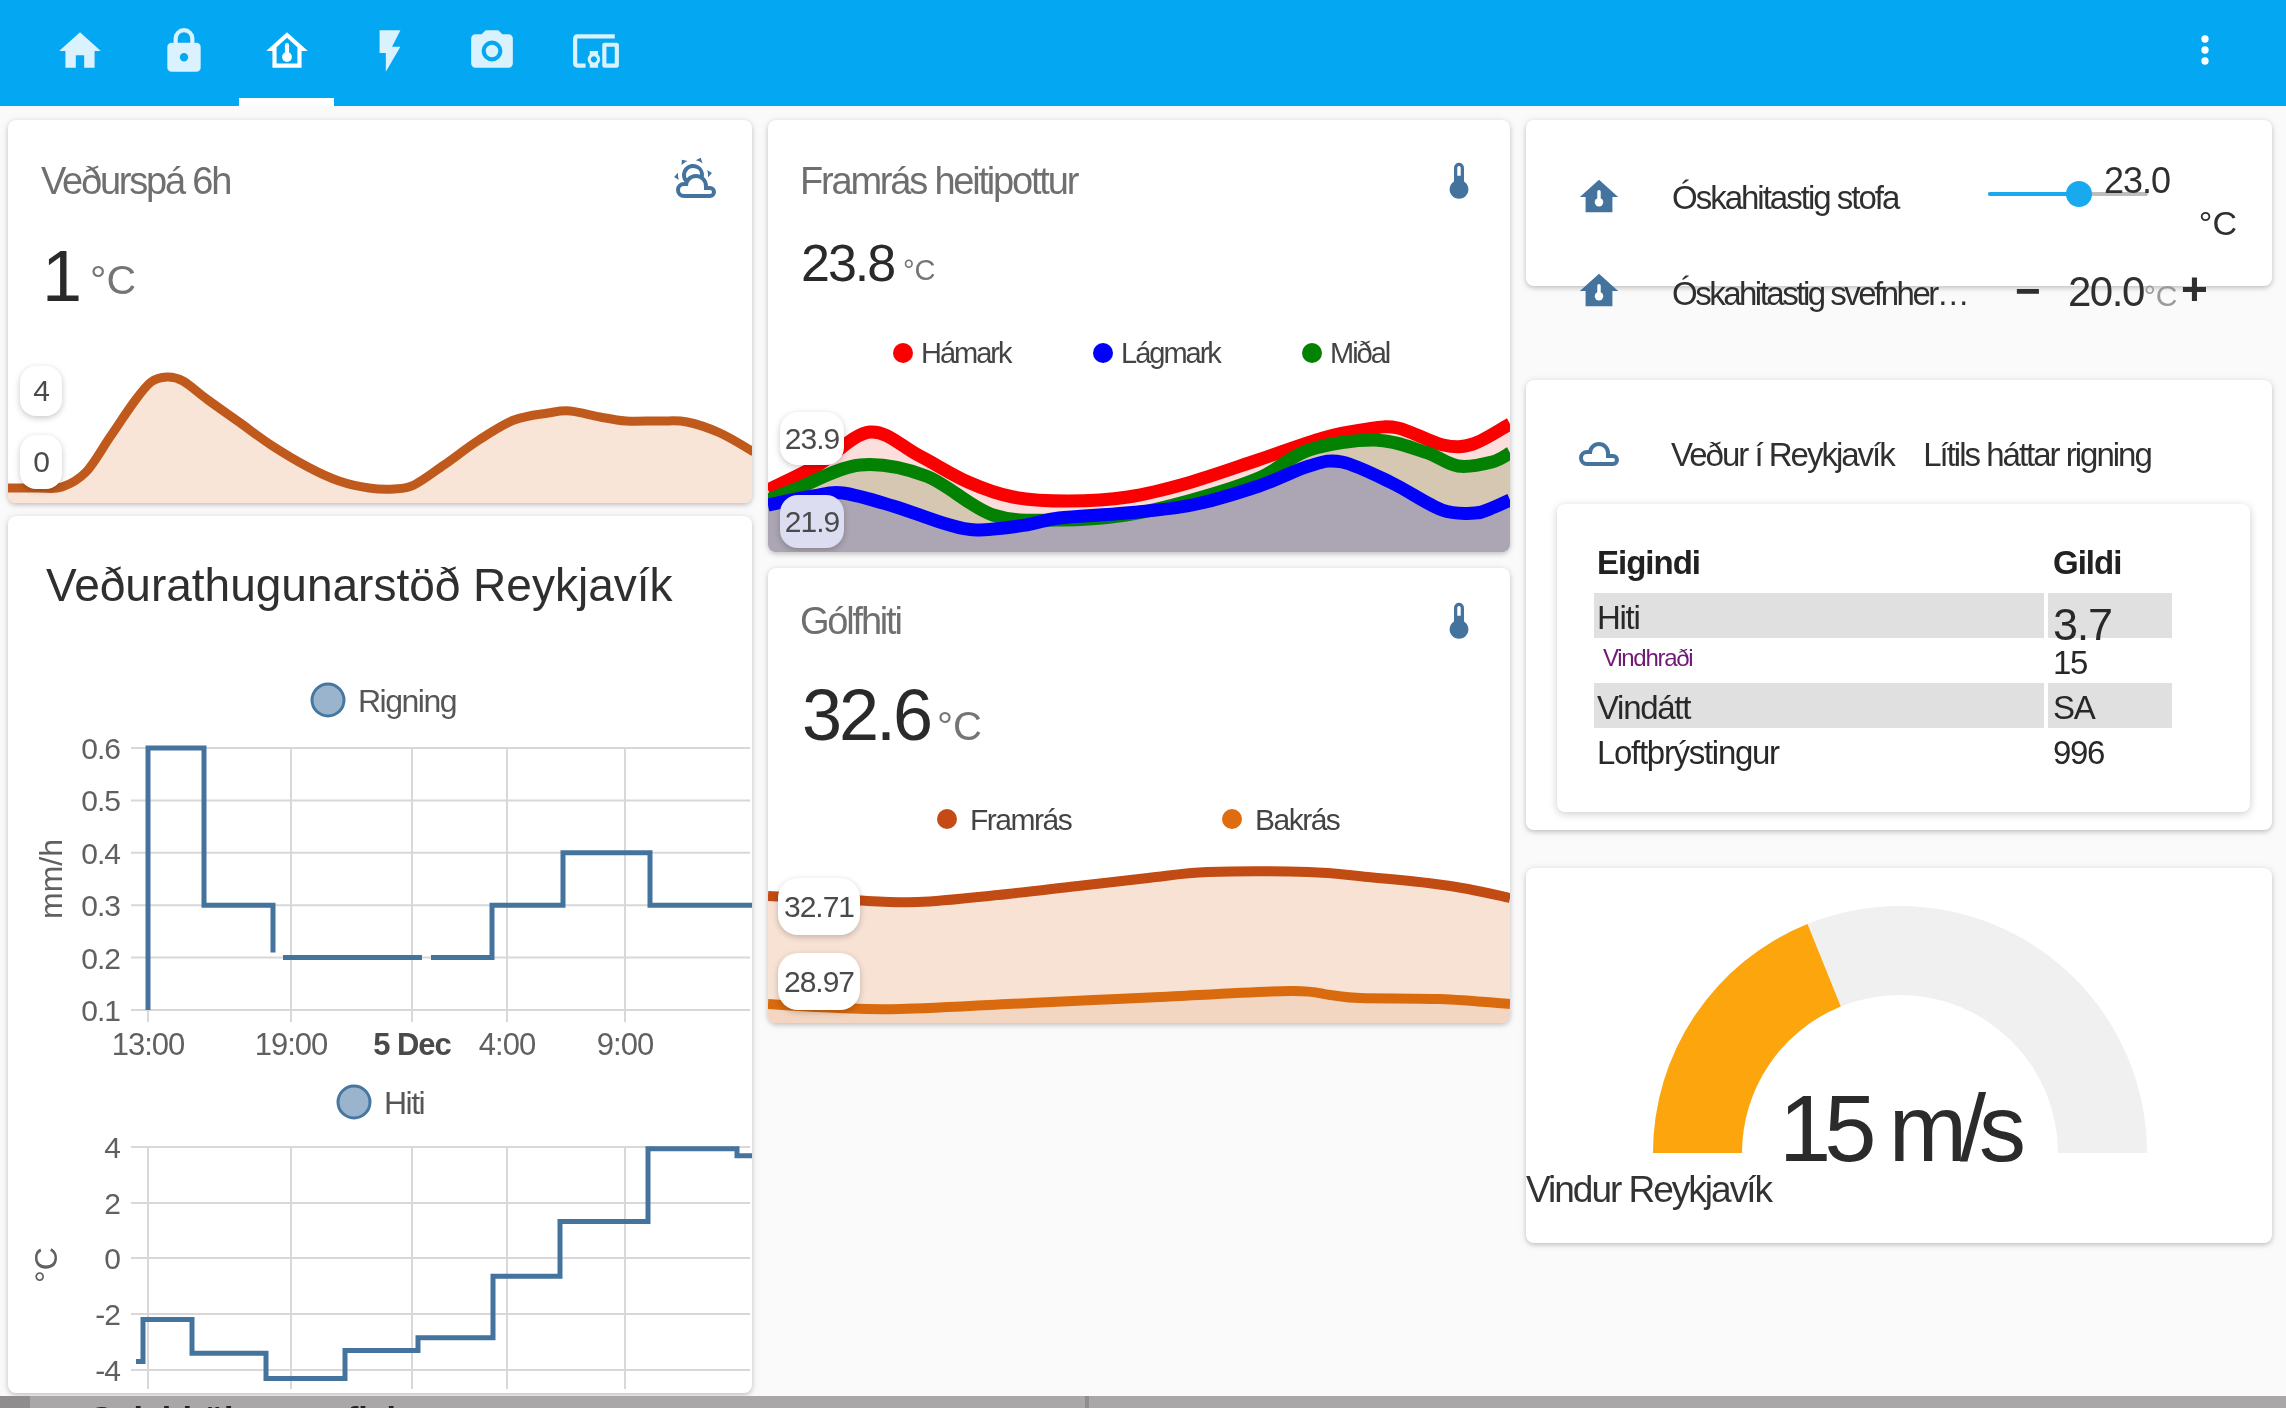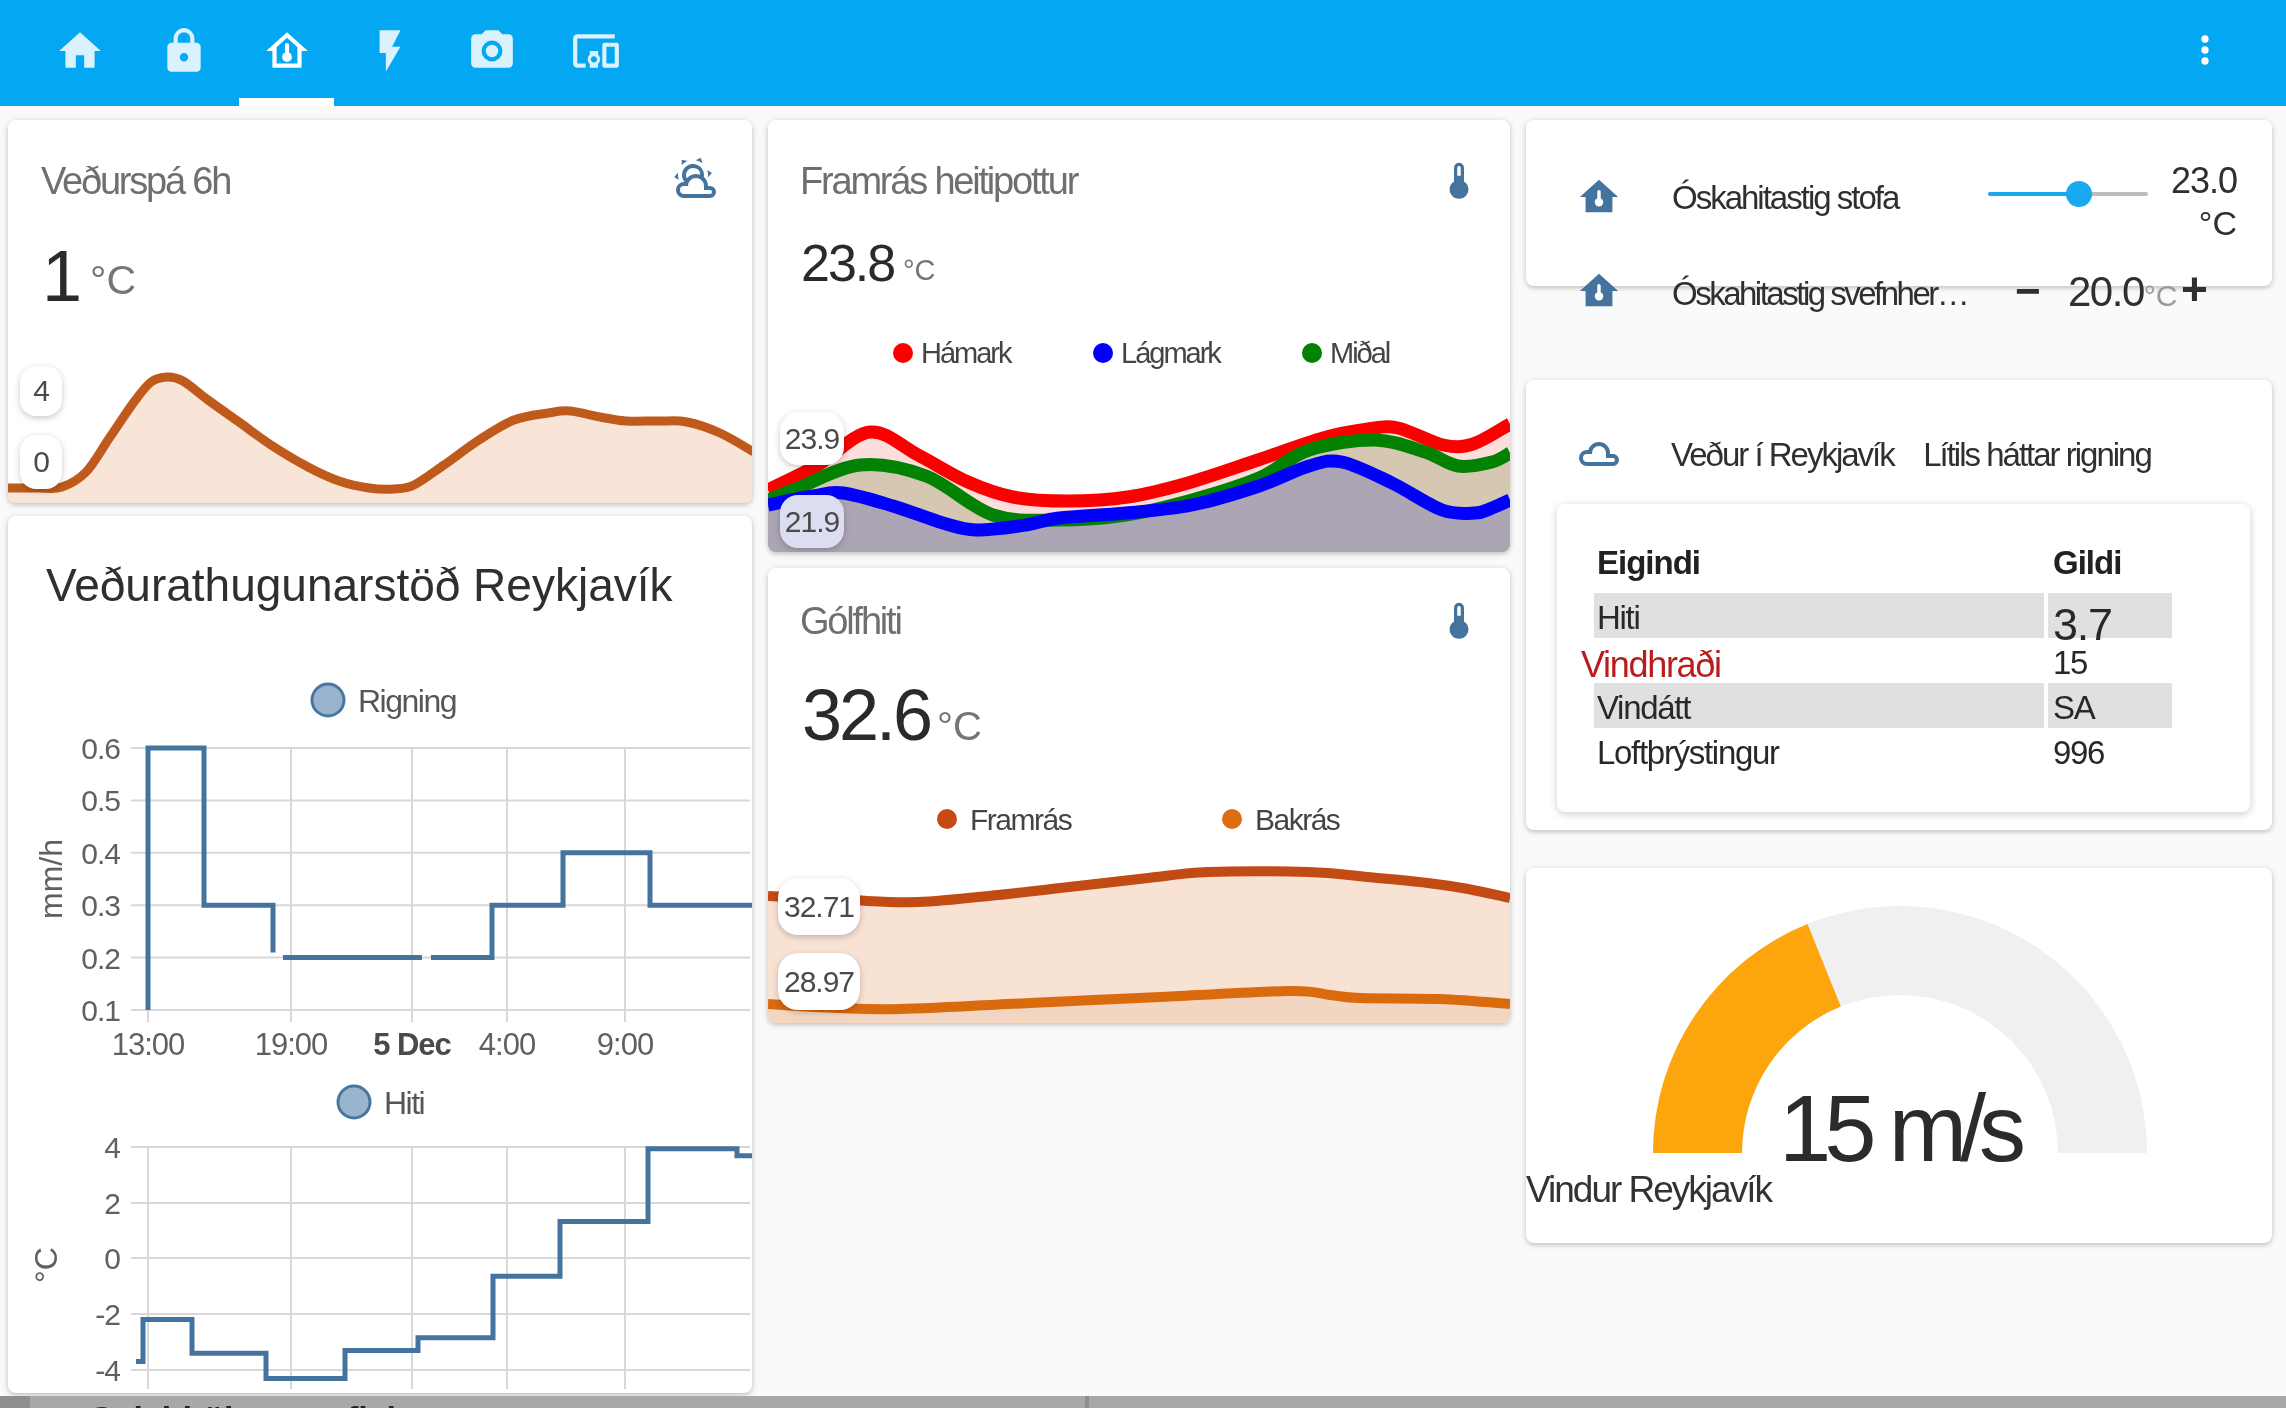--- a/index.html
+++ b/index.html
@@ -150,21 +150,21 @@
 <div class="card" style="left:1526px;top:120px;width:746px;height:166px">
     <svg style="position:absolute;left:50px;top:54px" width="46" height="46" viewBox="0 0 24 24">
       <path d="M12,3L2,12H5V20H19V12H22L12,3Z" fill="#44739e"></path>
       <rect x="11.1" y="8.3" width="1.8" height="5.4" rx="0.9" fill="#fff"></rect>
       <circle cx="12" cy="14.7" r="2.2" fill="#fff"></circle>
     </svg>
     <div class="lbl" style="left:146px;top:59px">Óskahitastig stofa</div>
     <div class="abs" style="left:462px;top:72px;width:160px;height:4px;background:#bdbdbd;border-radius:2px"></div>
     <div class="abs" style="left:462px;top:72px;width:92px;height:4px;background:#18a9ef;border-radius:2px"></div>
     <div class="abs" style="left:540px;top:61px;width:26px;height:26px;background:#18a9ef;border-radius:50%"></div>
-    <div class="abs" style="left:511px;top:40px;width:200px;font-size:36px;letter-spacing:-1px;color:#2f2f2f;text-align:right">23.0</div>
+    <div class="abs" style="left:511px;top:40px;width:200px;font-size:36px;letter-spacing:-1px;color:#2f2f2f;text-align:center">23.0</div>
     <div class="abs" style="left:511px;top:84px;width:200px;font-size:34px;color:#2f2f2f;text-align:right">°C</div>
     <svg style="position:absolute;left:50px;top:148px" width="46" height="46" viewBox="0 0 24 24">
       <path d="M12,3L2,12H5V20H19V12H22L12,3Z" fill="#44739e"></path>
       <rect x="11.1" y="8.3" width="1.8" height="5.4" rx="0.9" fill="#fff"></rect>
       <circle cx="12" cy="14.7" r="2.2" fill="#fff"></circle>
     </svg>
     <div class="lbl" style="left:146px;top:155px;letter-spacing:-2.5px">Óskahitastig svefnher…</div>
     <div class="abs" style="left:489px;top:146px;font-size:44px;color:#2f2f2f;font-weight:bold">−</div>
     <div class="abs" style="left:542px;top:148px;font-size:42px;letter-spacing:-1.5px;color:#2f2f2f">20.0<span style="font-size:30px;color:#9a9a9a;letter-spacing:0">°C</span></div>
     <div class="abs" style="left:655px;top:142px;font-size:46px;color:#2f2f2f;font-weight:bold">+</div>
@@ -175,21 +175,21 @@
     </svg>
     <div class="lbl" style="left:145px;top:56px">Veður í Reykjavík</div>
     <div class="lbl" style="left:311px;top:56px;width:400px;text-align:center">Lítils háttar rigning</div>
     <div class="abs" style="left:31px;top:124px;width:693px;height:308px;background:#fff;border-radius:8px;box-shadow:0 2px 8px rgba(0,0,0,.2)"></div>
     <div class="abs" style="left:71px;top:164px;font-size:33px;letter-spacing:-1px;font-weight:bold;color:#212121">Eigindi</div>
     <div class="abs" style="left:527px;top:164px;font-size:33px;letter-spacing:-1px;font-weight:bold;color:#212121">Gildi</div>
     <div class="abs" style="left:68px;top:213px;width:450px;height:45px;background:#e0e0e0"></div>
     <div class="abs" style="left:522px;top:213px;width:124px;height:45px;background:#e0e0e0"></div>
     <div class="abs" style="left:71px;top:219px;font-size:33px;letter-spacing:-1.3px;color:#282828">Hiti</div>
     <div class="abs" style="left:527px;top:219px;font-size:45px;letter-spacing:-1.3px;color:#282828">3.7</div>
-    <div class="abs" style="left:55px;top:264px;font-size:36px;letter-spacing:-1.3px;color:#b91c1c">Vindhraði</div>
+    <div class="abs" style="left:77px;top:264px;font-size:24px;letter-spacing:-1.3px;color:#701a75">Vindhraði</div>
     <div class="abs" style="left:527px;top:264px;font-size:33px;letter-spacing:-1.3px;color:#282828">15</div>
     <div class="abs" style="left:68px;top:303px;width:450px;height:45px;background:#e0e0e0"></div>
     <div class="abs" style="left:522px;top:303px;width:124px;height:45px;background:#e0e0e0"></div>
     <div class="abs" style="left:71px;top:309px;font-size:33px;letter-spacing:-1.3px;color:#282828">Vindátt</div>
     <div class="abs" style="left:527px;top:309px;font-size:33px;letter-spacing:-1.3px;color:#282828">SA</div>
     <div class="abs" style="left:71px;top:354px;font-size:33px;letter-spacing:-1.3px;color:#282828">Loftþrýstingur</div>
     <div class="abs" style="left:527px;top:354px;font-size:33px;letter-spacing:-1.3px;color:#282828">996</div>
   </div>
 <div class="card" style="left:1526px;top:868px;width:746px;height:375px">
     <svg class="abs" style="left:0;top:0" width="746" height="375" viewBox="0 0 746 375">

